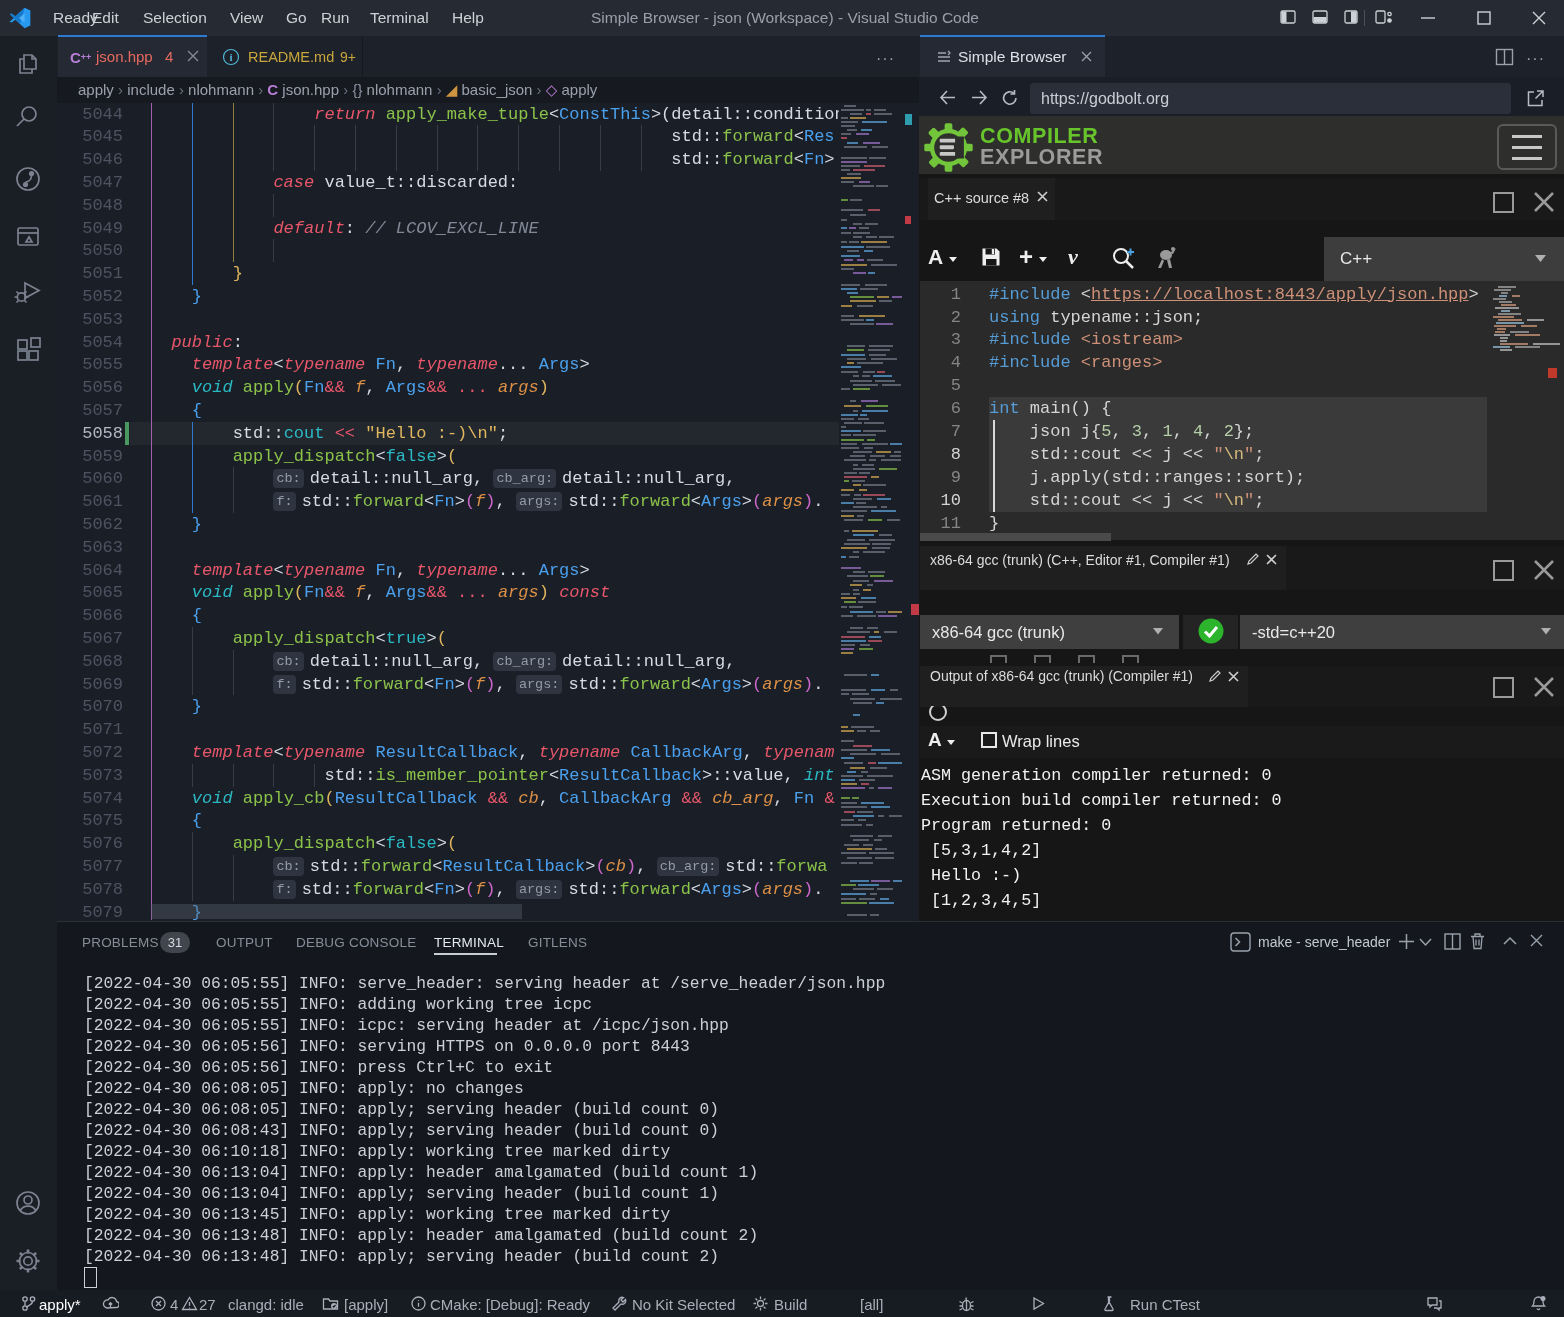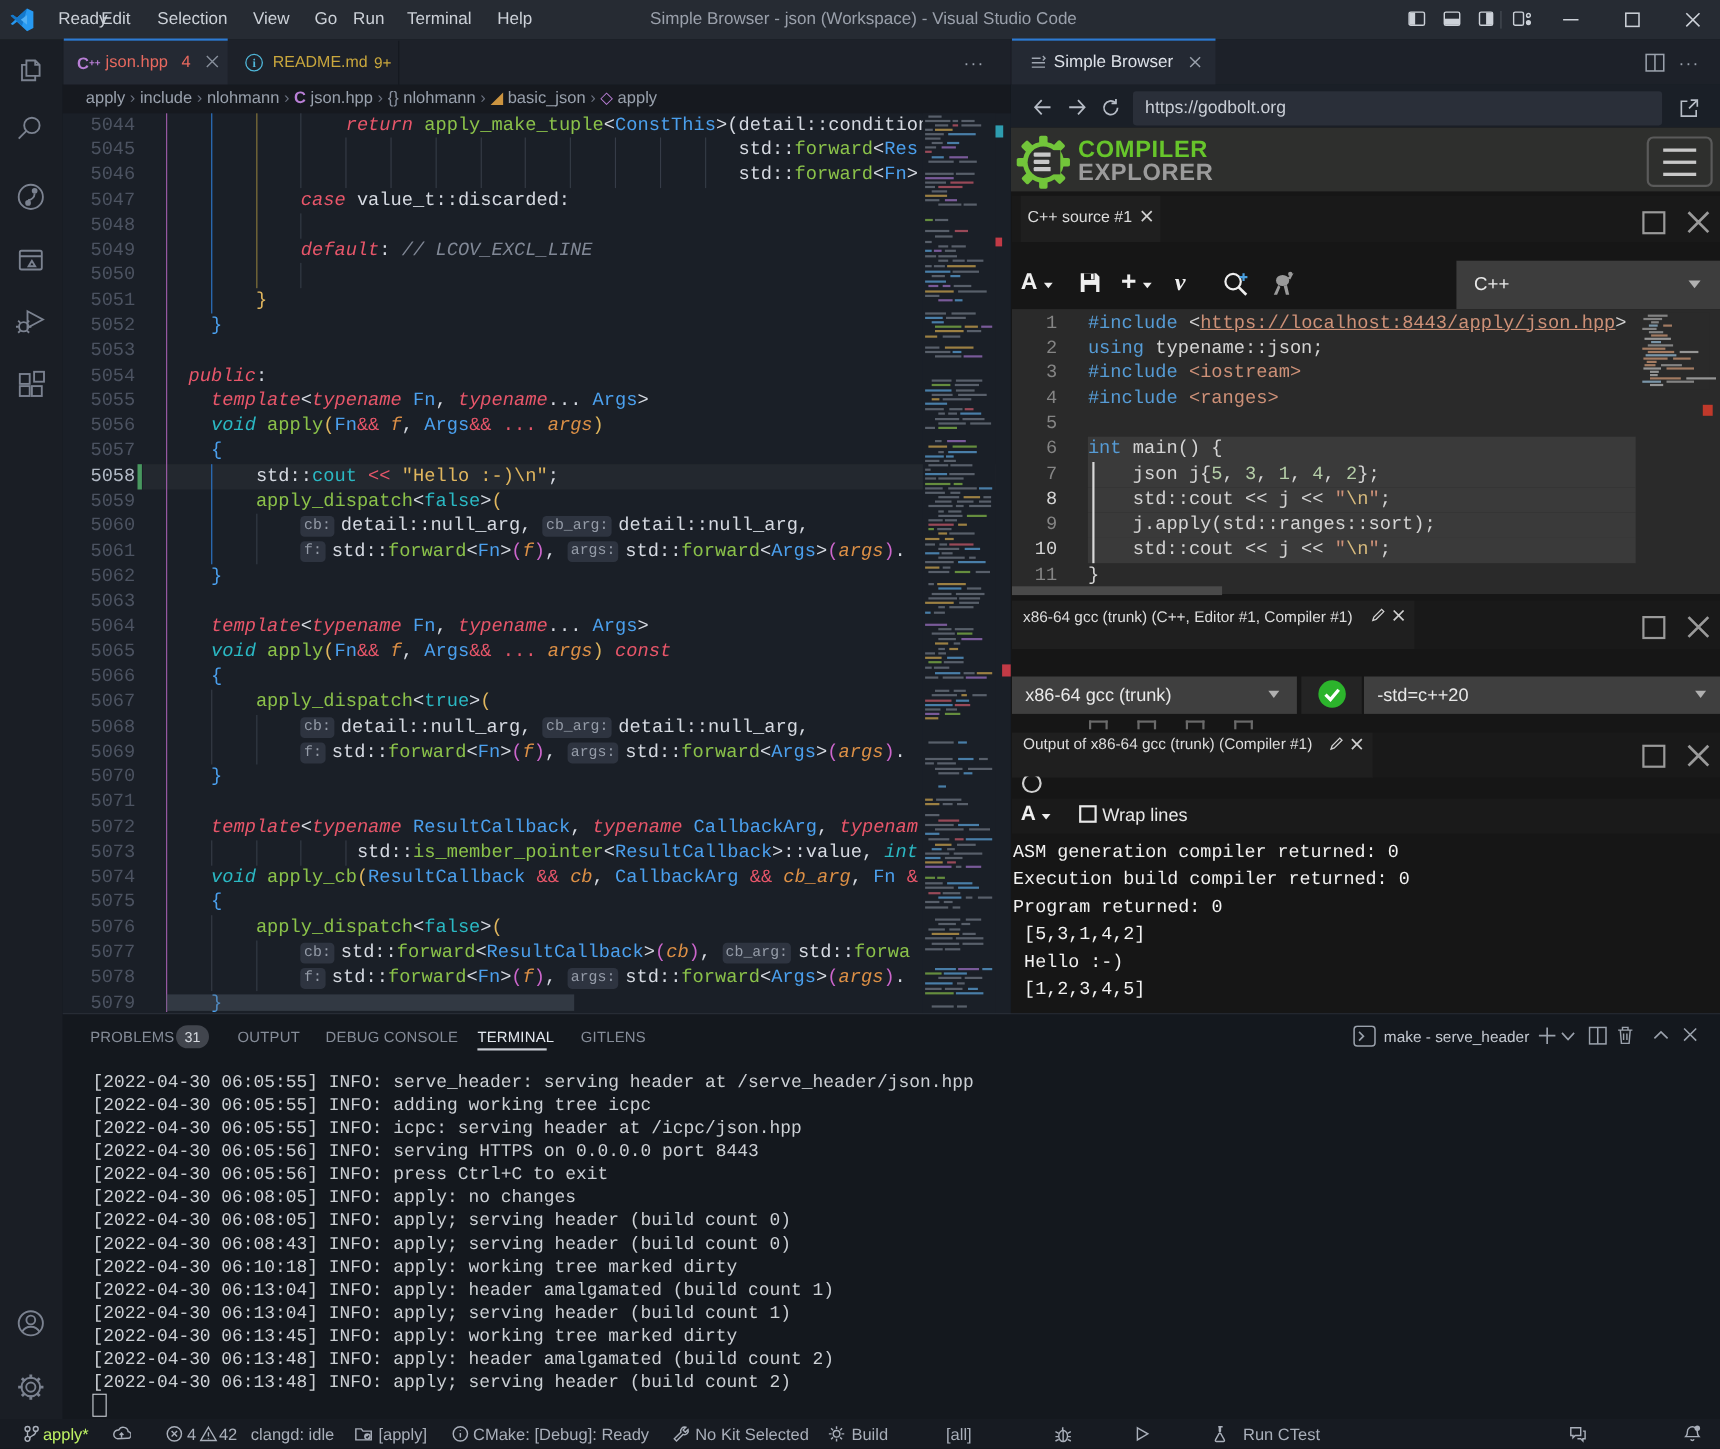--- a/index.html
+++ b/index.html
@@ -573,35 +573,35 @@
 <div style="position:absolute;left:84px;top:1224.5px;width:1400px;height:21px;font-size:16.3px;line-height:21px;color:#ccd0d5;font-family:&quot;Liberation Mono&quot;,monospace;white-space:pre">[2022-04-30 06:13:48] INFO: apply: header amalgamated (build count 2)</div>
 <div style="position:absolute;left:84px;top:1245.5px;width:1400px;height:21px;font-size:16.3px;line-height:21px;color:#ccd0d5;font-family:&quot;Liberation Mono&quot;,monospace;white-space:pre">[2022-04-30 06:13:48] INFO: apply; serving header (build count 2)</div>
 <div style="position:absolute;left:84px;top:1267px;width:13px;height:21px;border:1.5px solid #ccd1d8"></div>
 <div style="position:absolute;left:0px;top:1290px;width:1564px;height:27px;background:#171b22"></div>
 <svg style="position:absolute;left:20px;top:1295px" width="17" height="17" viewBox="0 0 17 17" fill="none" stroke="#a9afba" stroke-width="1.3">
     <circle cx="5" cy="4" r="2.2"></circle>
     <circle cx="12.5" cy="4" r="2.2"></circle>
     <circle cx="5" cy="13" r="2.2"></circle>
     <path d="M5 6.5 v4 M12.5 6.5 c0 4 -5 3 -5.5 6"></path>
   </svg>
-<div style="position:absolute;left:39px;top:1296px;width:60px;height:17px;font-size:15px;color:#bef264;line-height:17px">apply*</div>
+<div style="position:absolute;left:39px;top:1296px;width:60px;height:17px;font-size:15px;color:#ffffff;line-height:17px">apply*</div>
 <svg style="position:absolute;left:102px;top:1295px" width="17" height="17" viewBox="0 0 17 17" fill="none" stroke="#a9afba" stroke-width="1.3">
     <path d="M5 13 a4 4 0 1 1 1 -8 a4.5 4.5 0 0 1 8.5 1.5 a3 3 0 0 1 -1 6 z"></path>
     <path d="M8.5 12 v-4 M6.8 9.5 l1.7 -1.8 l1.7 1.8"></path>
   </svg>
 <svg style="position:absolute;left:150px;top:1295px" width="17" height="17" viewBox="0 0 17 17" fill="none" stroke="#a9afba" stroke-width="1.3">
     <circle cx="8.5" cy="8.5" r="6.5"></circle>
     <path d="M6 6 l5 5 M11 6 l-5 5"></path>
   </svg>
 <div style="position:absolute;left:170px;top:1296px;width:15px;height:17px;font-size:15px;color:#a9afba;line-height:17px">4</div>
 <svg style="position:absolute;left:181px;top:1295px" width="17" height="17" viewBox="0 0 17 17" fill="none" stroke="#a9afba" stroke-width="1.3">
     <path d="M8.5 2.5 L15.5 14.5 H1.5 Z"></path>
     <path d="M8.5 7 v4 M8.5 12.6 v0.8"></path>
   </svg>
-<div style="position:absolute;left:199px;top:1296px;width:25px;height:17px;font-size:15px;color:#a9afba;line-height:17px">42</div>
+<div style="position:absolute;left:199px;top:1296px;width:25px;height:17px;font-size:15px;color:#a9afba;line-height:17px">27</div>
 <div style="position:absolute;left:228px;top:1296px;width:95px;height:17px;font-size:15px;color:#a9afba;line-height:17px">clangd: idle</div>
 <svg style="position:absolute;left:322px;top:1295px" width="17" height="17" viewBox="0 0 17 17" fill="none" stroke="#a9afba" stroke-width="1.3">
     <path d="M1.5 4 h5 l1.5 2 h7.5 v8 h-14 z"></path>
     <circle cx="12" cy="11" r="3" fill="#a9afba" stroke="none"></circle>
     <path d="M10.8 11 l1 1 l1.7 -2" stroke="#171b22" stroke-width="1.2"></path>
   </svg>
 <div style="position:absolute;left:344px;top:1296px;width:60px;height:17px;font-size:15px;color:#a9afba;line-height:17px">[apply]</div>
 <svg style="position:absolute;left:410px;top:1295px" width="17" height="17" viewBox="0 0 17 17" fill="none" stroke="#a9afba" stroke-width="1.3">
     <circle cx="8.5" cy="8.5" r="6.5"></circle>
     <path d="M8.5 5.2 v0.8 M8.5 7.8 v4"></path>
@@ -694,21 +694,21 @@
 <rect x="62" y="30" width="16" height="40" fill="#2e2f2d"></rect>
   </svg>
 <div style="position:absolute;left:980px;top:126px;width:150px;height:21px;font-size:21.5px;font-weight:bold;color:#67c52b;letter-spacing:0.6px;line-height:21px">COMPILER</div>
 <div style="position:absolute;left:980px;top:147px;width:150px;height:21px;font-size:21.5px;font-weight:bold;color:#9b9b9b;letter-spacing:0.6px;line-height:21px">EXPLORER</div>
 <div style="position:absolute;left:1497px;top:124px;width:60px;height:46px;border:2px solid #5a5a5a;border-radius:6px"></div>
 <div style="position:absolute;left:1512px;top:135px;width:30px;height:3px;background:#c8c8c8"></div>
 <div style="position:absolute;left:1512px;top:146px;width:30px;height:3px;background:#c8c8c8"></div>
 <div style="position:absolute;left:1512px;top:157px;width:30px;height:3px;background:#c8c8c8"></div>
 <div style="position:absolute;left:920px;top:178px;width:644px;height:42px;background:#191919"></div>
 <div style="position:absolute;left:928px;top:178px;width:127px;height:42px;background:#1f1f1f"></div>
-<div style="position:absolute;left:934px;top:189px;width:98px;height:18px;font-size:14.5px;color:#dcdcdc;line-height:18px;white-space:nowrap">C++ source #1</div>
+<div style="position:absolute;left:934px;top:189px;width:98px;height:18px;font-size:14.5px;color:#dcdcdc;line-height:18px;white-space:nowrap">C++ source #8</div>
 <svg style="position:absolute;left:1036px;top:190px" width="13" height="13">
     <path d="M2 2 L11 11 M11 2 L2 11" stroke="#cfcfcf" stroke-width="1.6"></path>
   </svg>
 <div style="position:absolute;left:1493px;top:192px;width:21px;height:21px;border:2.5px solid #9a9a9a"></div>
 <svg style="position:absolute;left:1532px;top:190px" width="24" height="24">
     <path d="M3 3 L21 21 M21 3 L3 21" stroke="#9a9a9a" stroke-width="2.5"></path>
   </svg>
 <div style="position:absolute;left:920px;top:220px;width:644px;height:61px;background:#161616"></div>
 <div style="position:absolute;left:928px;top:245px;width:22px;height:24px;font-size:21px;font-weight:bold;color:#eee;line-height:24px">A</div>
 <svg style="position:absolute;left:948px;top:256px" width="10" height="8">

